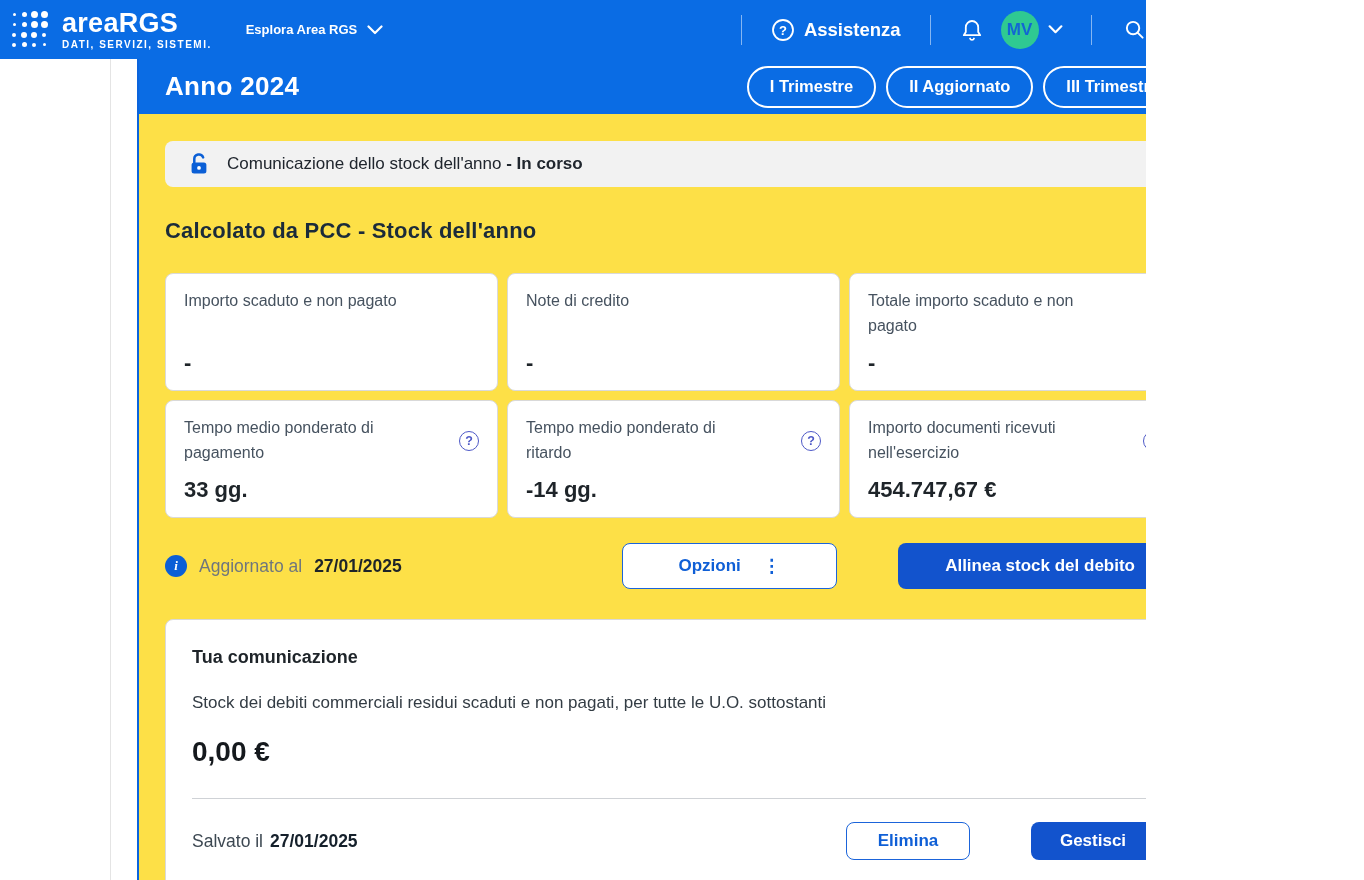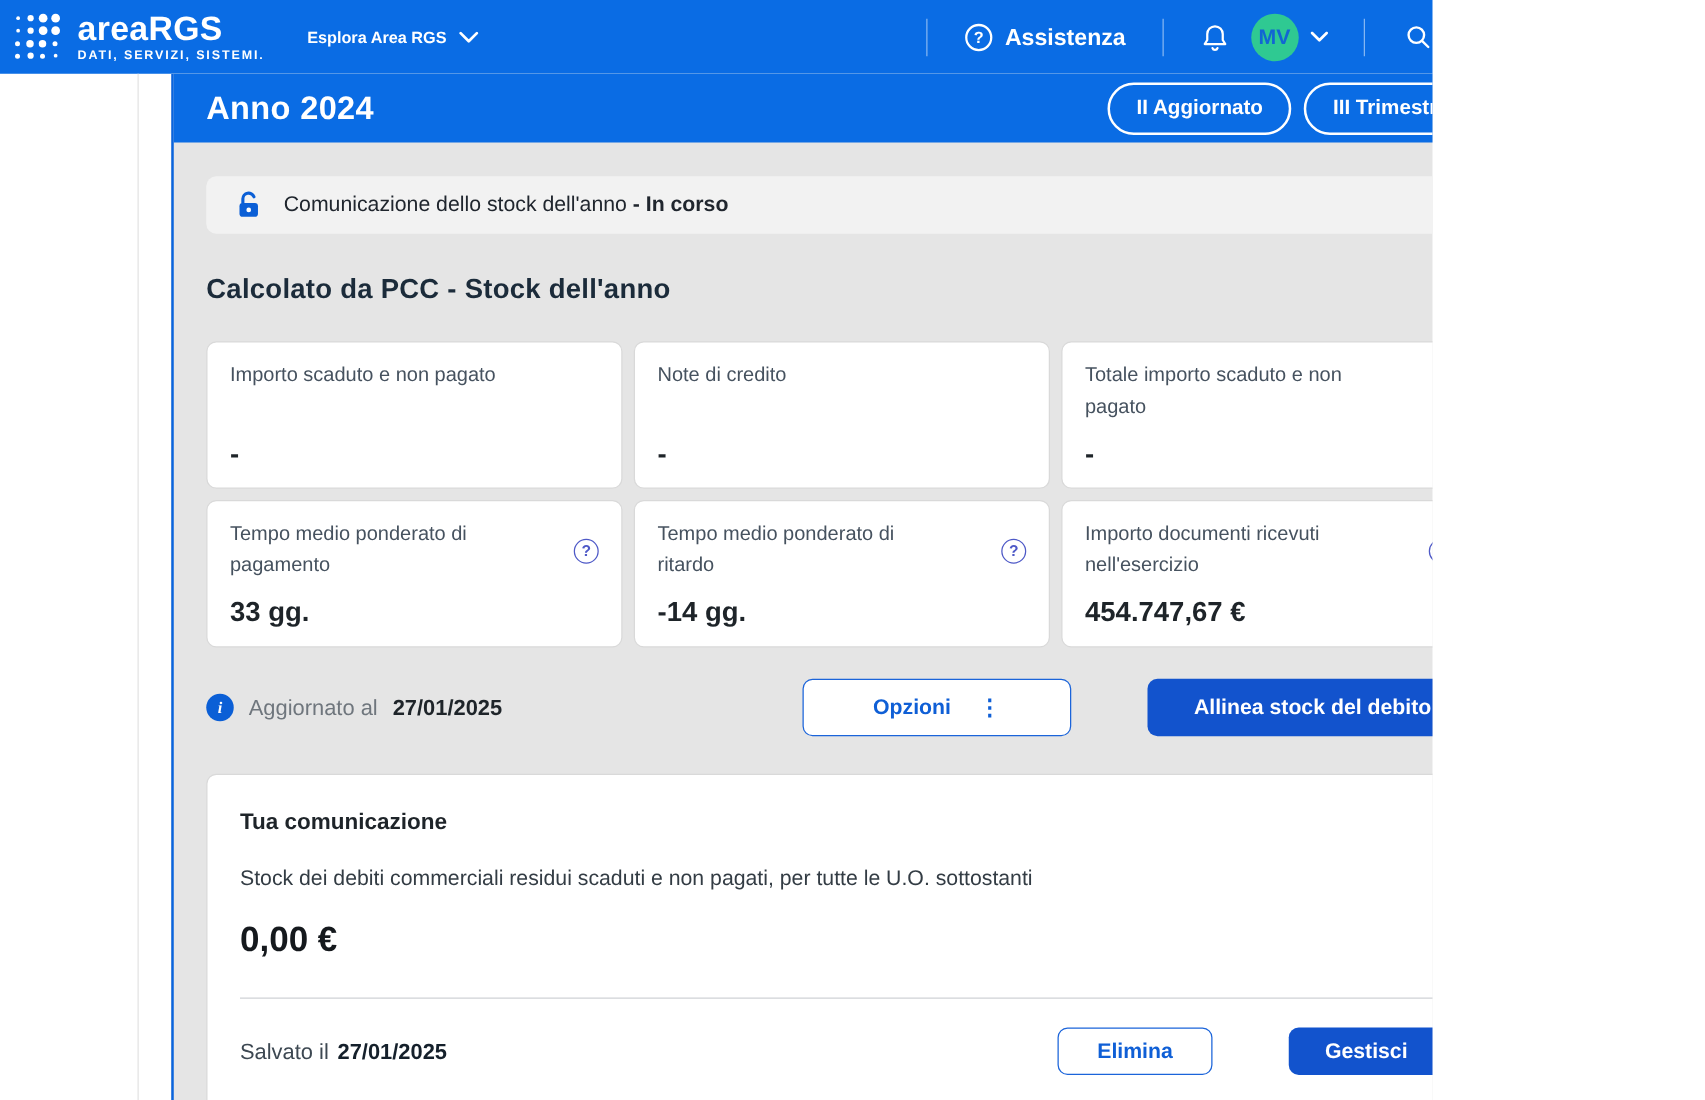--- a/index.html
+++ b/index.html
@@ -22,21 +22,21 @@
   .assist { display:flex; align-items:center; gap:9px; font-size:18.5px; font-weight:600; margin:0 29px; cursor:pointer; }
   .bell { margin:0 18px 0 30px; cursor:pointer; display:flex; }
   .avatar-wrap { display:flex; align-items:center; gap:9px; margin-right:28px; cursor:pointer; }
   .avatar { width:38px; height:38px; border-radius:50%; background:#2fc992; color:#1266d3;
             font-size:17px; font-weight:700; display:flex; align-items:center; justify-content:center; }
   .search { display:flex; align-items:center; gap:10px; font-size:18.5px; font-weight:600; margin-left:32px; cursor:pointer; }
 
   
   .leftline { position:absolute; left:110px; top:59px; width:1px; height:821px; background:#e4e4e4; }
   .panel { position:absolute; left:137px; top:59px; width:1073px; height:821px;
-           border-left:2px solid #0a64dd; border-right:2px solid #0a64dd; background:#e5e5e5; }
+           border-left:2px solid #0a64dd; border-right:2px solid #0a64dd; background:#fde047; }
 
   
   .band { height:55px; background:#0a6ce4; display:flex; align-items:center;
           justify-content:space-between; padding:0 26px; }
   .band h1 { color:#fff; font-size:26px; font-weight:700; letter-spacing:.3px; }
   .tabs { display:flex; gap:10px; align-items:center; }
   .pill { height:42px; border-radius:21px; border:2px solid #fff; background:transparent;
           color:#fff; font-family:inherit; font-size:16.5px; font-weight:600; padding:0 21px; cursor:pointer; }
   .pill.active { background:#eef4fd; border-color:#eef4fd; color:#0d66dd;
                  display:flex; align-items:center; gap:9px; }
@@ -64,21 +64,21 @@
   .info-ic { width:22px; height:22px; border-radius:50%; background:#0b5fd6; color:#fff;
              font-size:13px; font-weight:700; font-family:"Liberation Serif",serif; font-style:italic;
              display:flex; align-items:center; justify-content:center; }
   .upd-label { color:#6f767d; }
   .upd-date { color:#1e2429; font-weight:700; }
   .update-btns { margin-left:auto; display:flex; gap:17px; }
   .btn { font-family:inherit; font-size:17px; font-weight:600; border-radius:8px; cursor:pointer;margin-left:44px; }
   .btn-outline { height:46px; width:215px; background:#fff; border:1.5px solid #1b64da; color:#0f5fd6;
                  display:flex; align-items:center; justify-content:center; gap:22px; }
   .kebab { font-size:18px; font-weight:700; line-height:1; }
-  .btn-primary { height:46px; padding:0 37px; background:#1253cd; border:none; color:#fff; font-weight:700; }
+  .btn-primary { height:46px; padding:0 47px; background:#1253cd; border:none; color:#fff; font-weight:700; }
 
   .comm-card { margin-top:30px; border:1px solid #d9d9d9; border-radius:8px; background:#fff;
                padding:27px 26px 60px 26px; }
   .comm-title { font-size:18px; font-weight:700; color:#1e2429; }
   .comm-desc { margin-top:25px; font-size:17px; color:#333c44; }
   .comm-amount { margin-top:23px; font-size:28px; font-weight:700; color:#15191d; }
   .comm-hr { margin-top:30px; border:none; border-top:1px solid #cfd2d6; }
   .comm-footer { margin-top:23px; display:flex; align-items:center; }
   .saved { display:flex; gap:7px; font-size:17.5px; }
   .saved-label { color:#3d4852; }
@@ -158,20 +158,21 @@
     </div>
   </header>
 
   <div class="leftline"></div>
 
   <main class="panel">
 
     <div class="band">
       <h1>Anno 2024</h1>
       <div class="tabs">
+        <button class="pill">I Trimestre</button>
         <button class="pill">II Aggiornato</button>
         <button class="pill">III Trimestre</button>
       </div>
     </div>
 
     <div class="content">
 
       <div class="status-banner">
         <svg width="25" height="25" viewBox="0 0 24 24">
           <path d="M7 10 V6.8 a4.4 4.4 0 0 1 8.5 -1.6" fill="none" stroke="#0b5fd6" stroke-width="2.4" stroke-linecap="round"></path>

